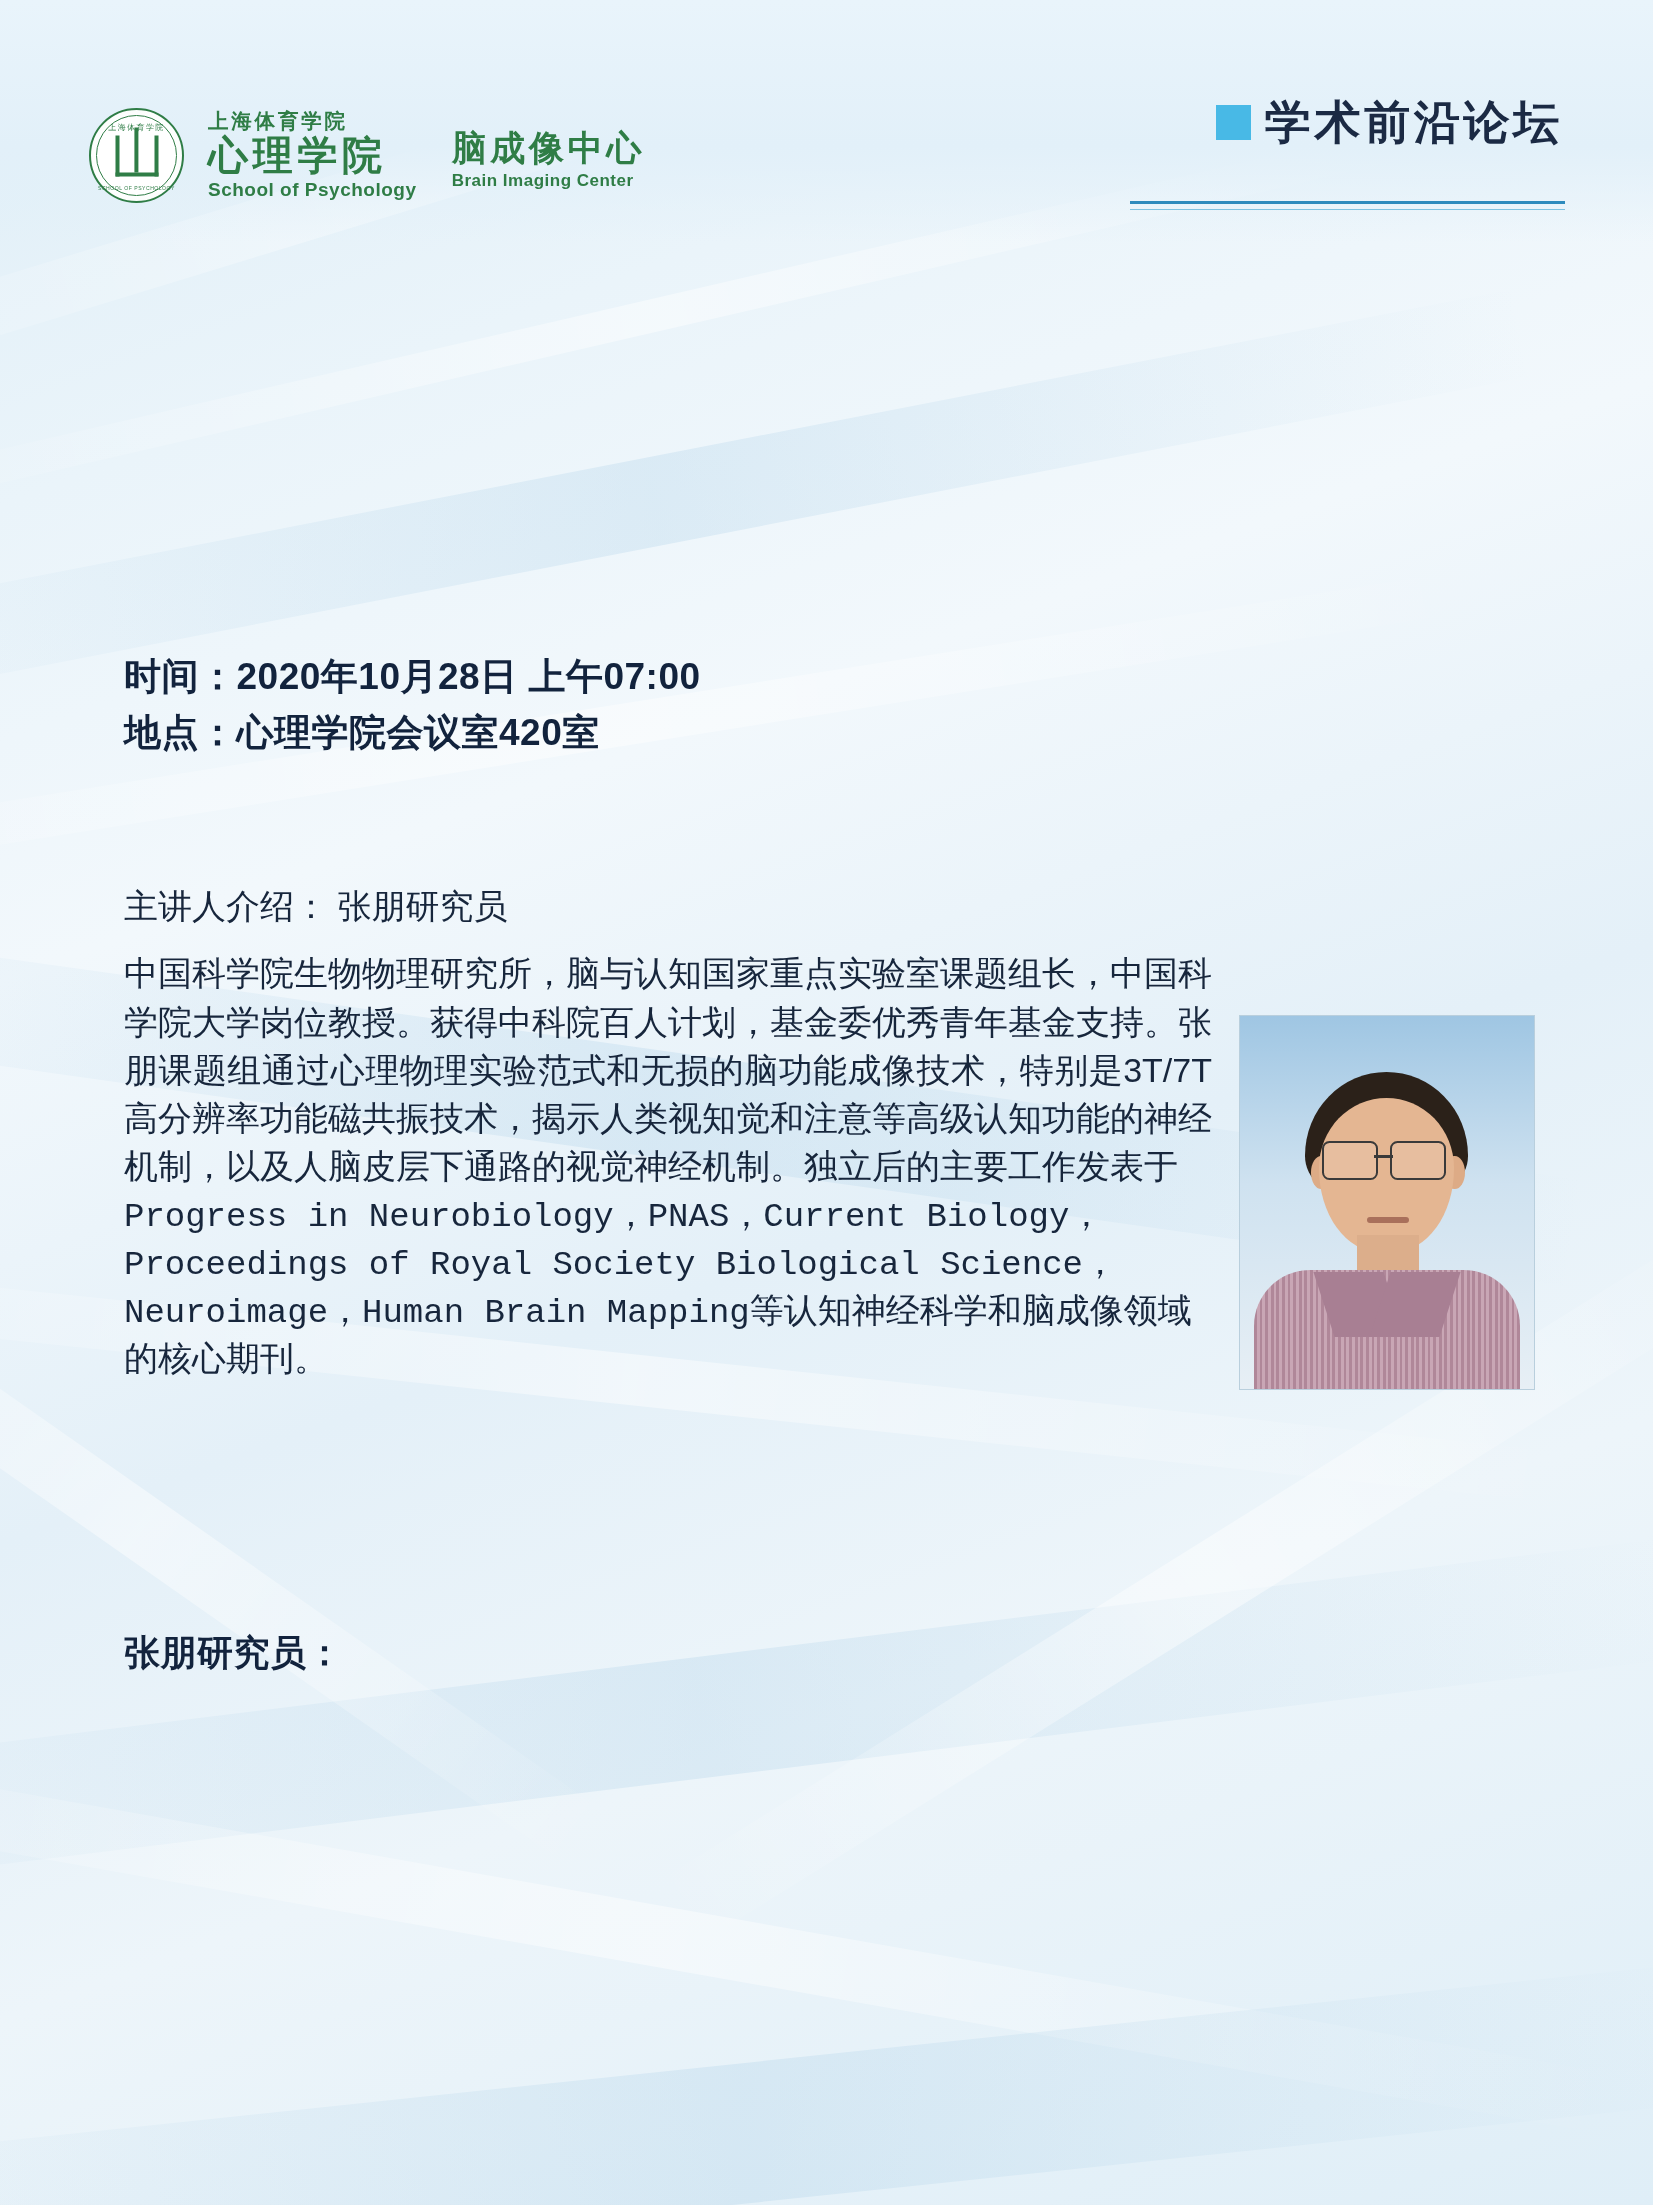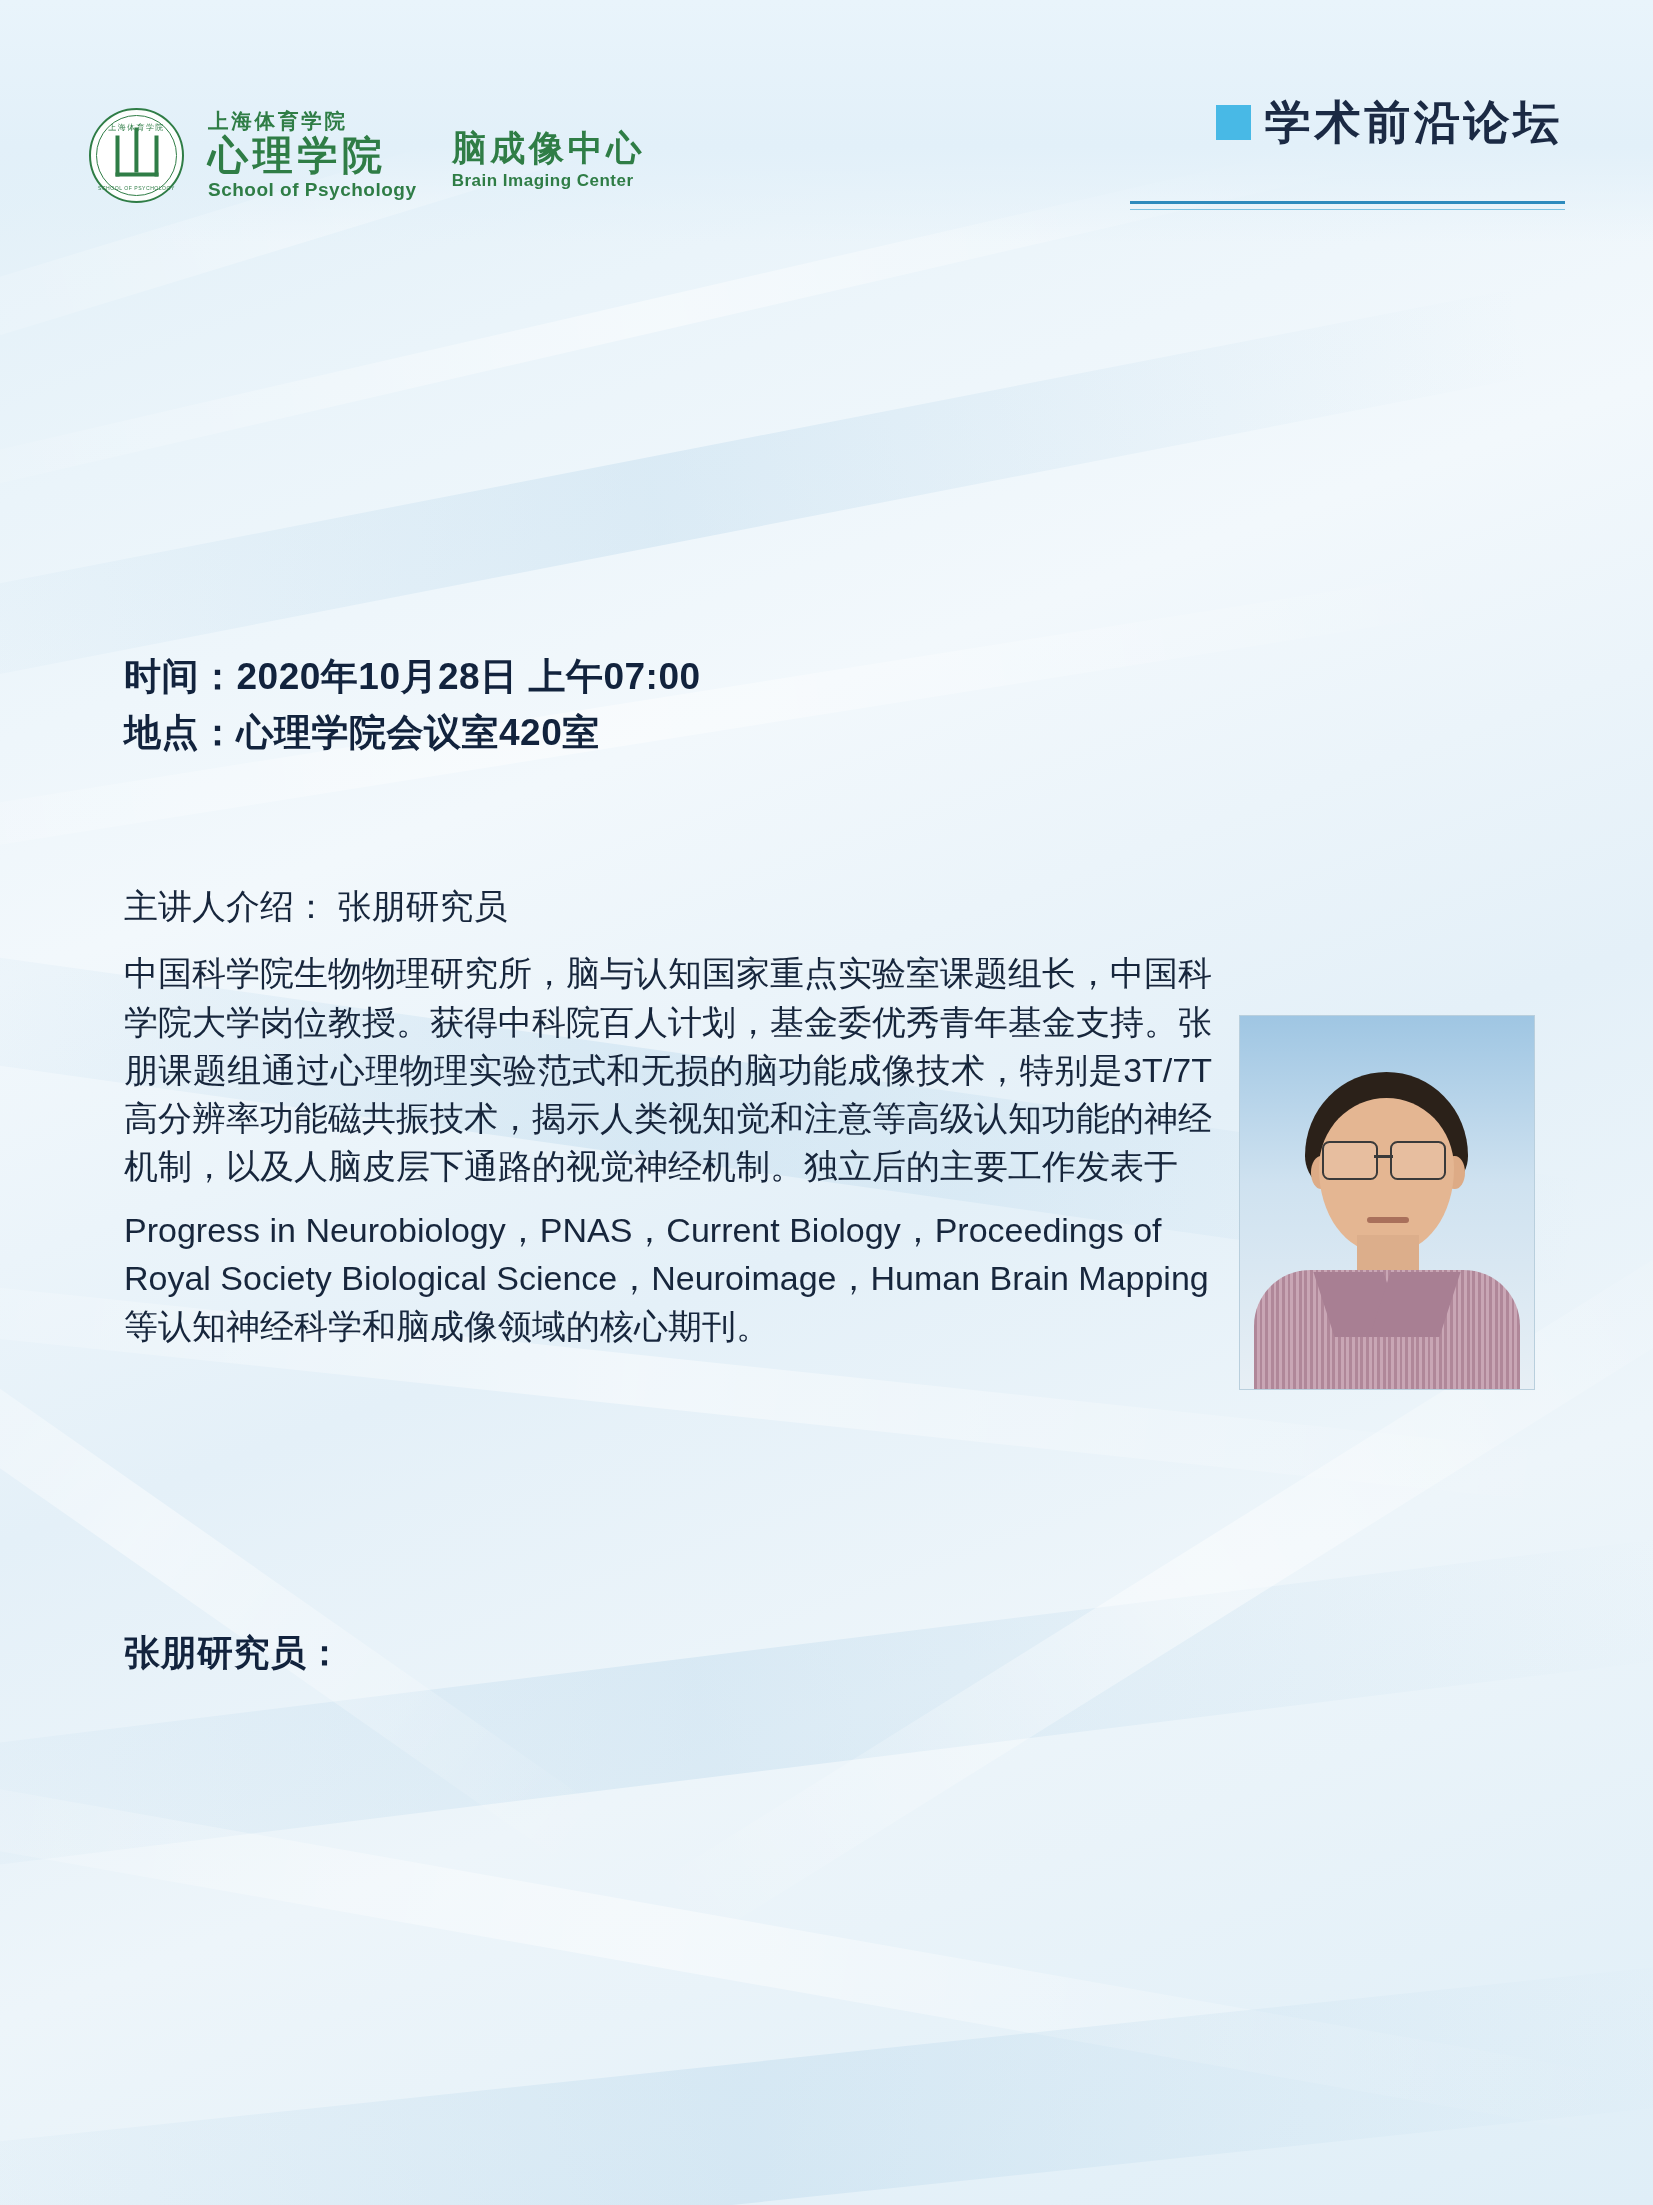--- a/index.html
+++ b/index.html
@@ -249,24 +249,24 @@
   .bio .bio-head {
     display: block;
     margin-bottom: 19px;
   }
   .bio .bio-body {
     display: block;
     text-align: justify;
   }
   .bio .journals {
     display: block;
-    font-family: Liberation Sans, sans-serif;
+    font-family: Liberation Mono, monospace;
     font-size: 34px;
     line-height: 1.42;
-    margin-top: 15px;
+    margin-top: 2px;
   }
 
   .portrait {
     position: absolute;
     left: 1239px;
     top: 1015px;
     width: 294px;
     height: 373px;
     border: 0.9px solid #b9cfdd;
     overflow: hidden;

